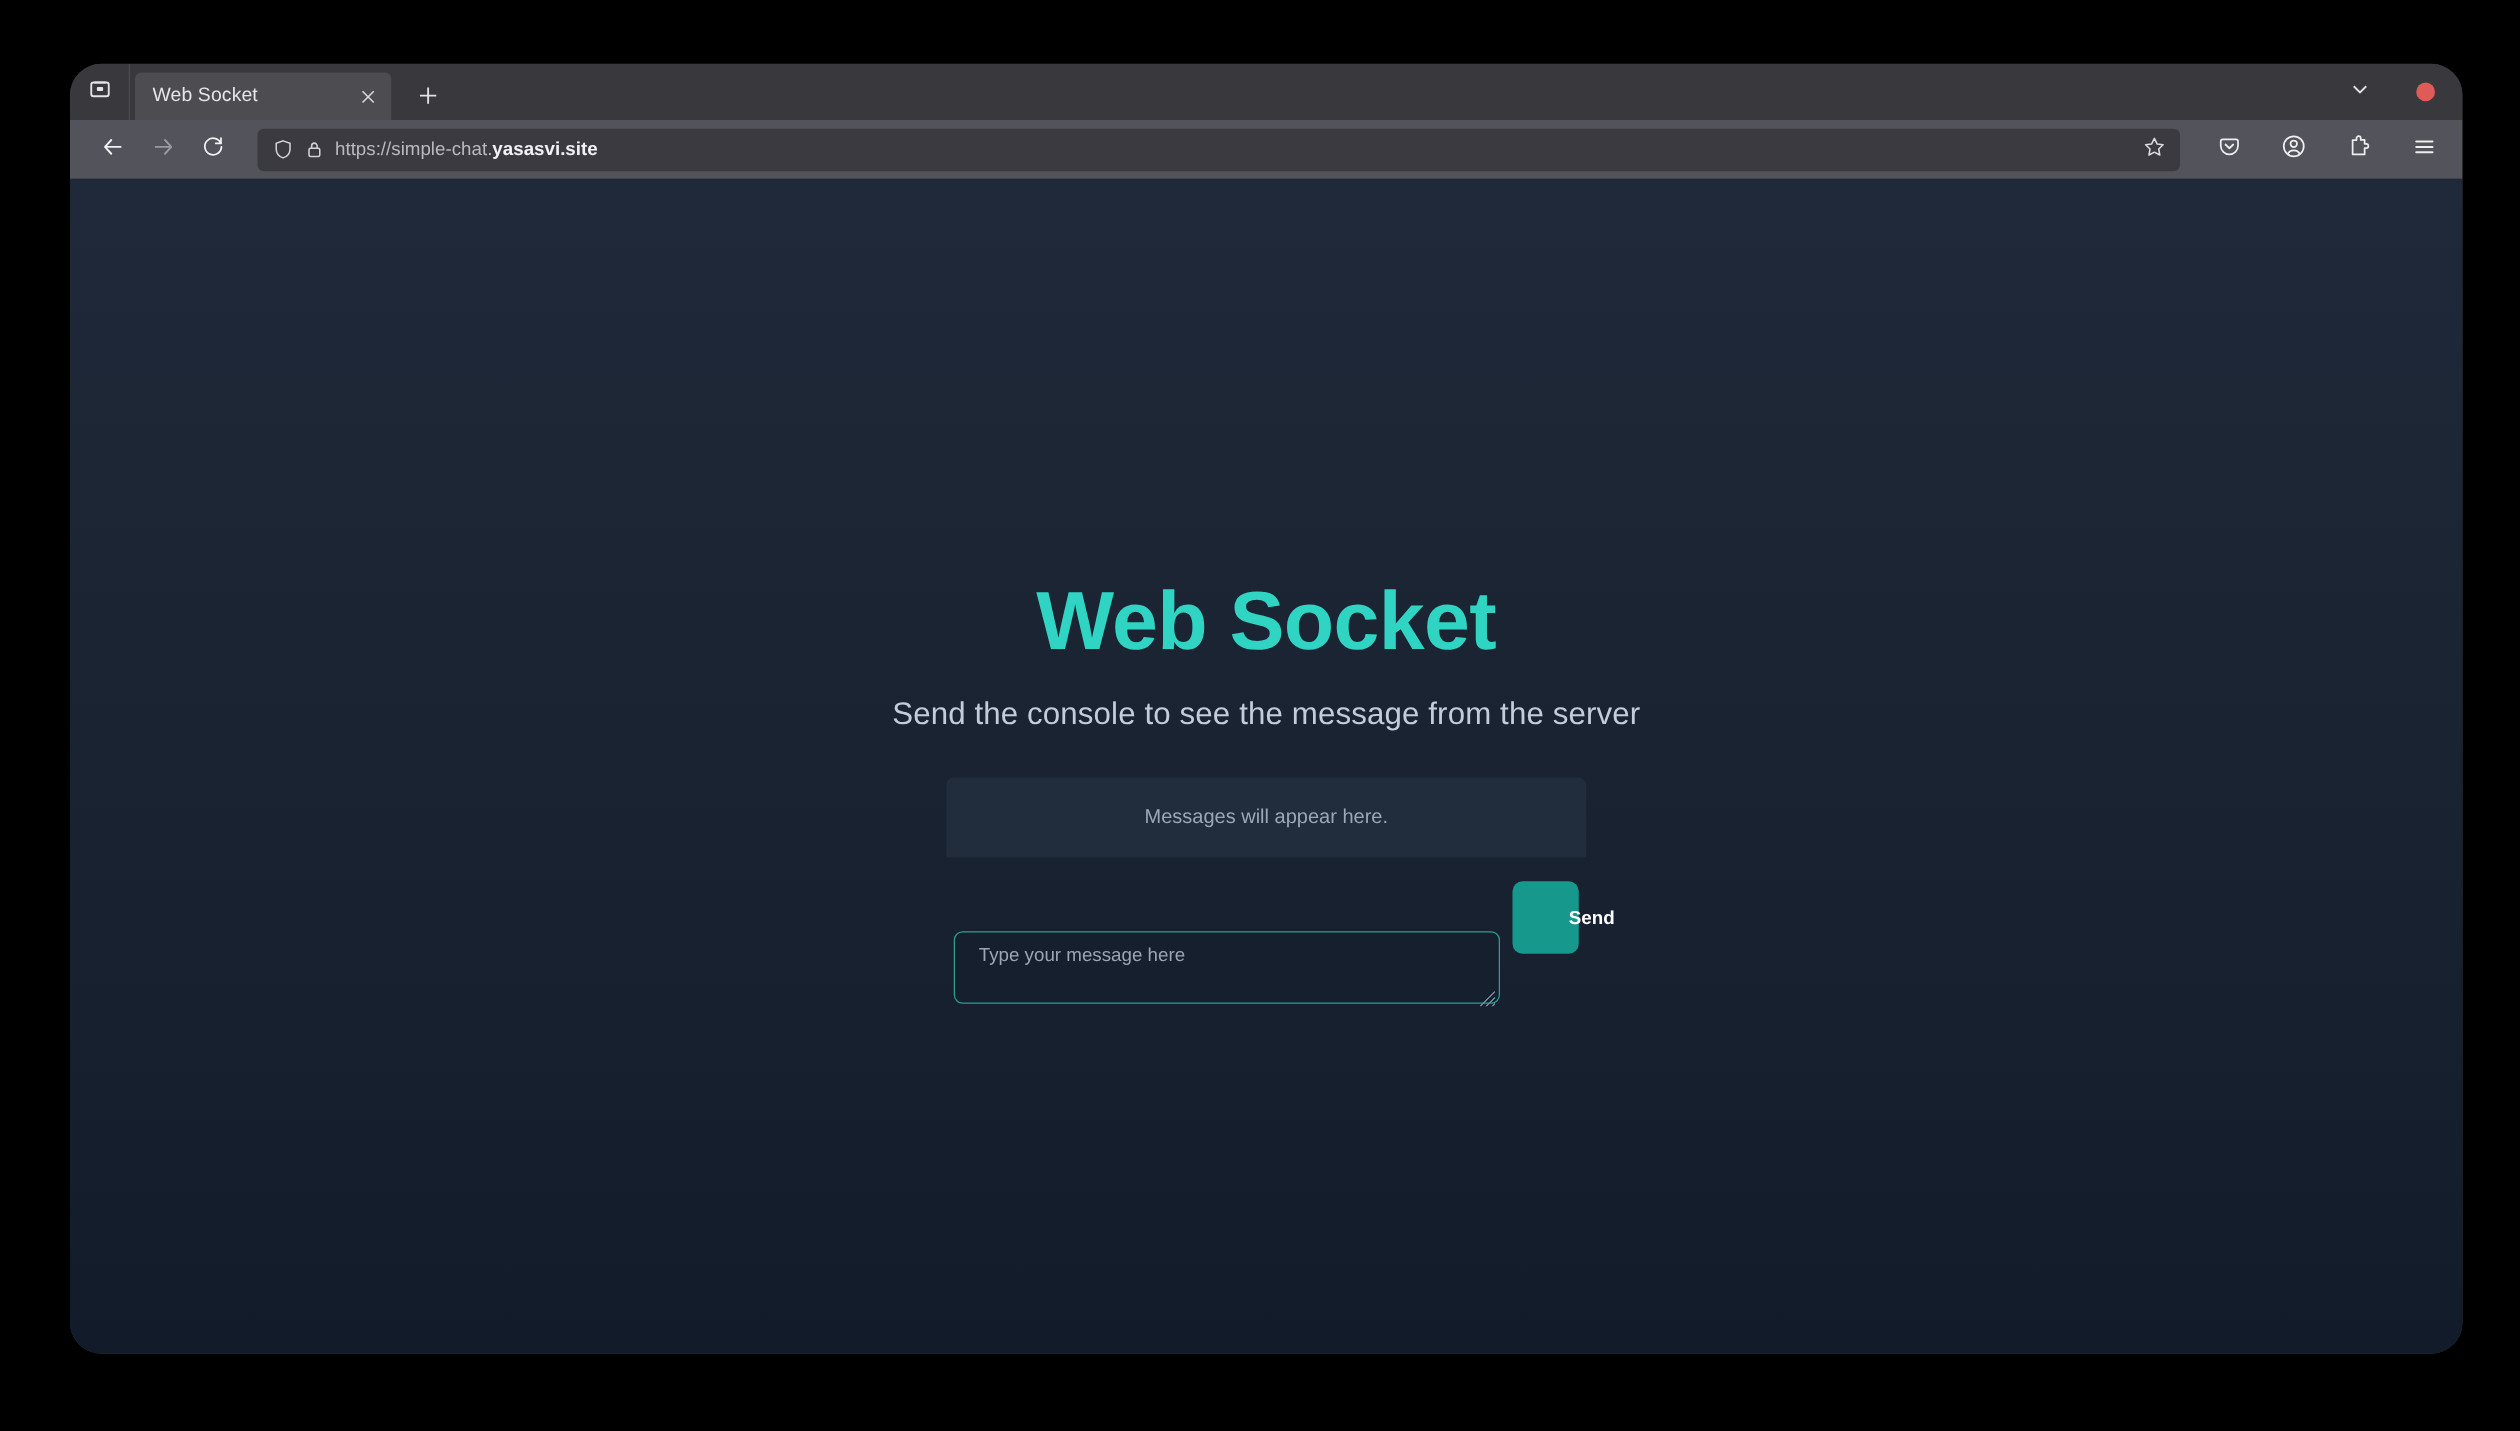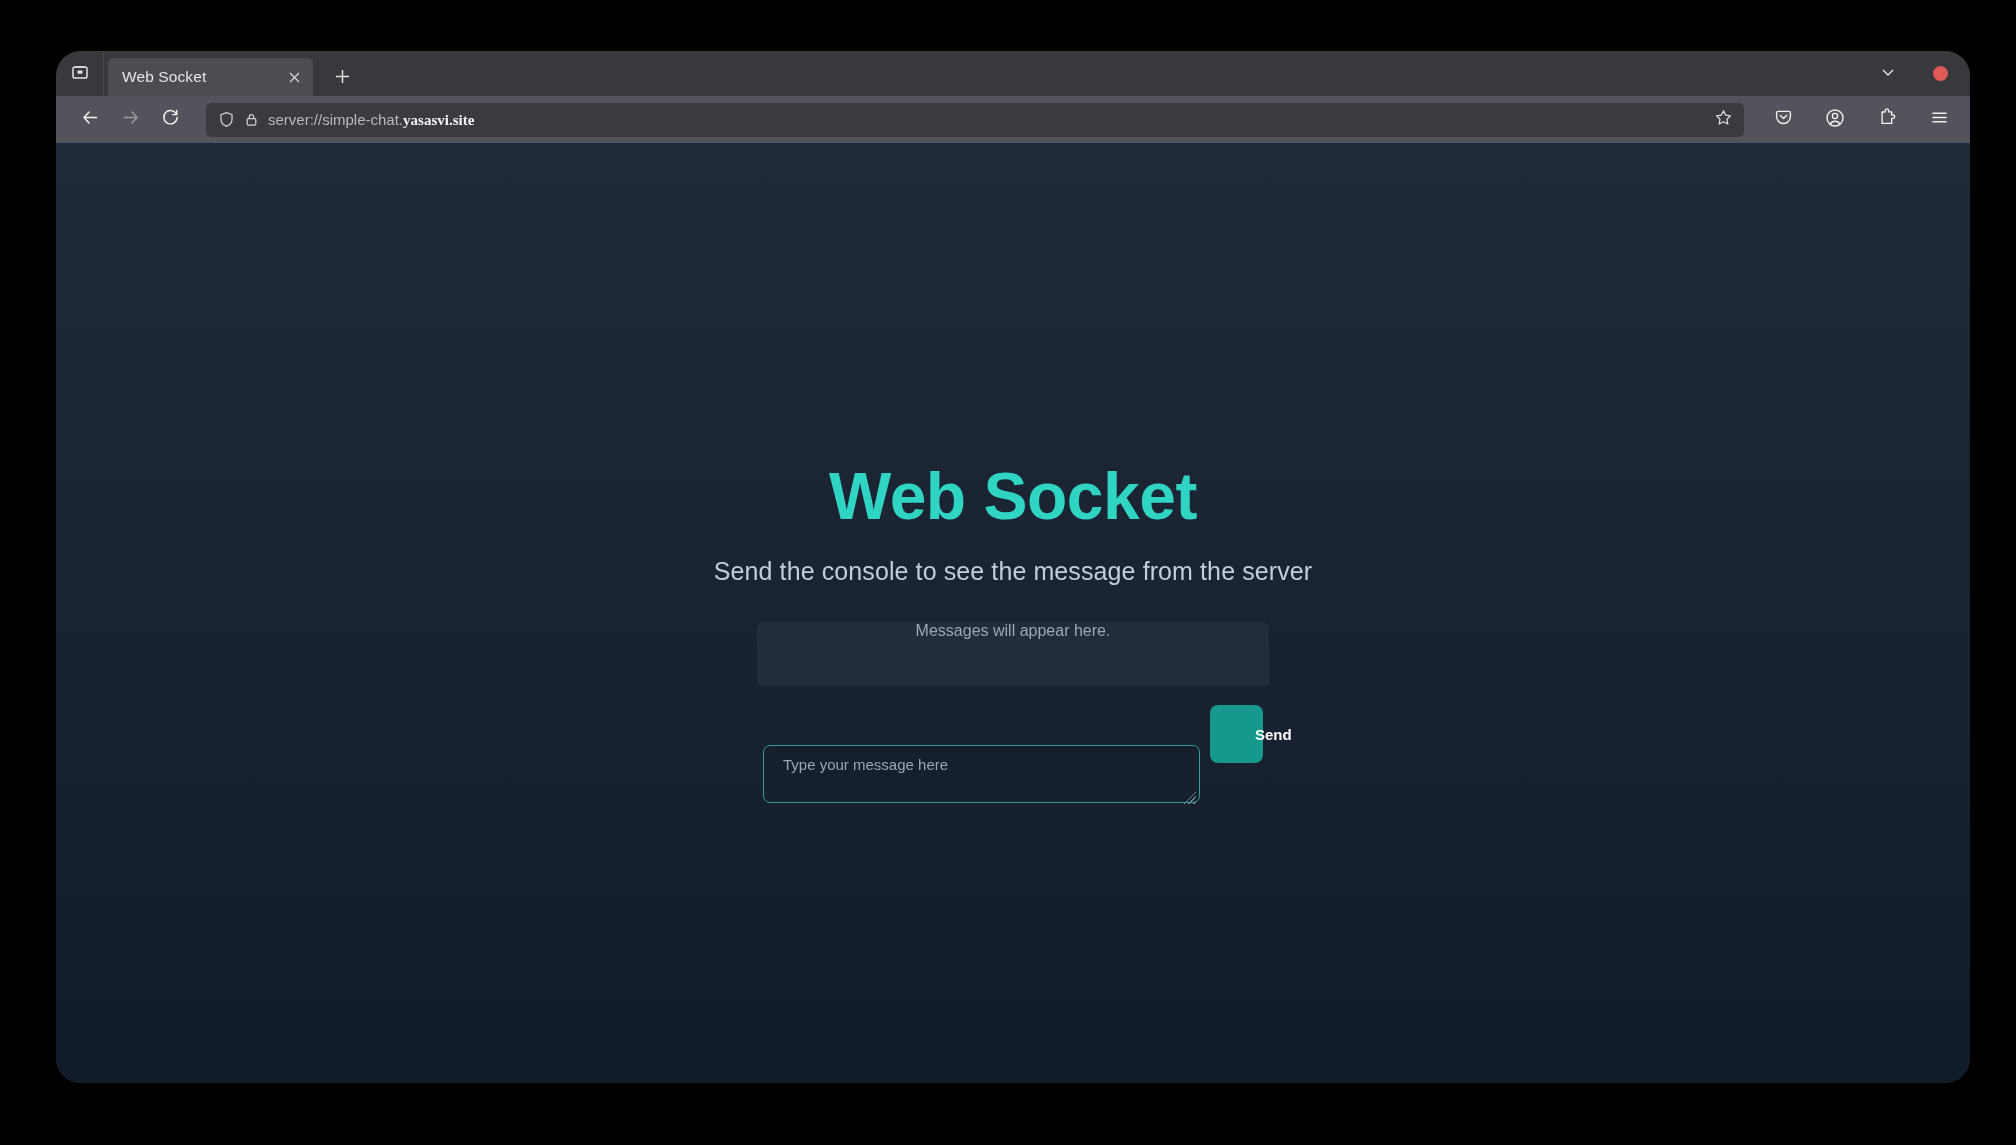--- a/index.html
+++ b/index.html
@@ -151,21 +151,21 @@
     gap: 9px;
   }
 
   .url-text {
     flex: 1;
     font-size: 15px;
     color: #b9b9be;
     white-space: nowrap;
     overflow: hidden;
   }
-  .url-text b { color: #f2f2f4; font-weight: 700; font-family: Liberation Serif, serif; }
+  .url-text b { color: #f2f2f4; font-weight: 700; }
 
   .url-icon { color: #d2d2d6; display: flex; align-items: center; }
 
   .star-btn {
     width: 26px; height: 26px;
     display: flex; align-items: center; justify-content: center;
     color: #dcdce0;
   }
 
   .toolbar-icons {
@@ -220,20 +220,21 @@
     margin-bottom: 36px;
     letter-spacing: 0.1px;
   }
 
   .messages-panel {
     width: 512px;
     height: 64px;
     background: #212d3c;
     border-radius: 6px 6px 2px 2px;
     display: flex;
+    align-items: center;
     justify-content: center;
     margin-bottom: 19px;
   }
 
   .messages-placeholder {
     font-size: 16px;
     color: #9aa7b5;
   }
 
   .composer {
@@ -368,21 +369,21 @@
         <svg width="17" height="17" viewBox="0 0 17 17" fill="none" stroke="currentColor" stroke-width="1.25">
           <path d="M8.5 1.7 L14 3.6 V8.3 C14 11.6 11.5 14.2 8.5 15.3 C5.5 14.2 3 11.6 3 8.3 V3.6 Z"></path>
         </svg>
       </span>
       <span class="url-icon">
         <svg width="15" height="15" viewBox="0 0 15 15" fill="none" stroke="currentColor" stroke-width="1.25">
           <rect x="3.2" y="6.6" width="8.6" height="6.6" rx="1.2"></rect>
           <path d="M5.3 6.6 V4.7 a2.2 2.2 0 0 1 4.4 0 V6.6"></path>
         </svg>
       </span>
-      <span class="url-text"><span>server://simple-chat.</span><b>yasasvi.site</b></span>
+      <span class="url-text"><span>https://simple-chat.</span><b>yasasvi.site</b></span>
       <span class="star-btn">
         <span>
           <svg width="17" height="17" viewBox="0 0 18 18" fill="none" stroke="currentColor" stroke-width="1.3" stroke-linejoin="round">
             <polygon points="9,1.8 11.3,6.5 16.4,7.2 12.7,10.8 13.6,15.9 9,13.5 4.4,15.9 5.3,10.8 1.6,7.2 6.7,6.5"></polygon>
           </svg>
         </span>
       </span>
     </div>
 
     <div class="toolbar-icons">

